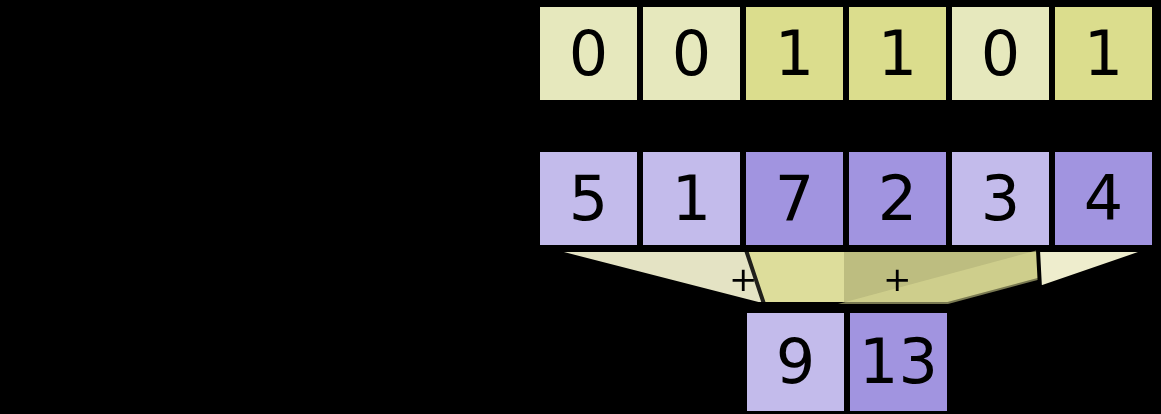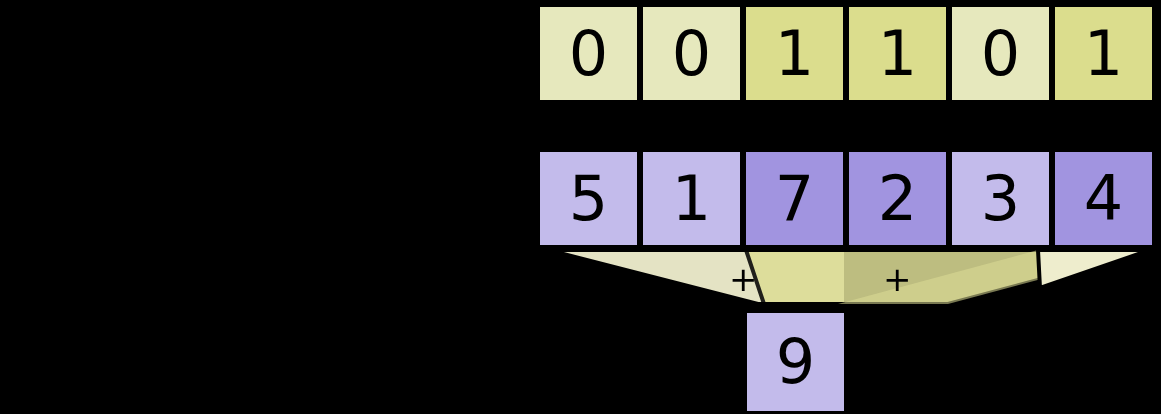--- a/index.html
+++ b/index.html
@@ -98,14 +98,17 @@
   <div class="cell" style="left:949px; top:149px; width:103px; height:99px; background:#c3bbeb;">
     <span>3</span>
   </div>
   <div class="cell" style="left:1052px; top:149px; width:103px; height:99px; background:#a194e0;">
     <span>4</span>
   </div>
 
   <div class="cell" style="left:744px; top:310px; width:103px; height:104px; background:#c3bbeb;">
     <span>9</span>
   </div>
+  <div class="cell" style="left:847px; top:310px; width:103px; height:104px; background:#a194e0;">
+    <span>13</span>
+  </div>
 
 </div>
 
 </body></html>

